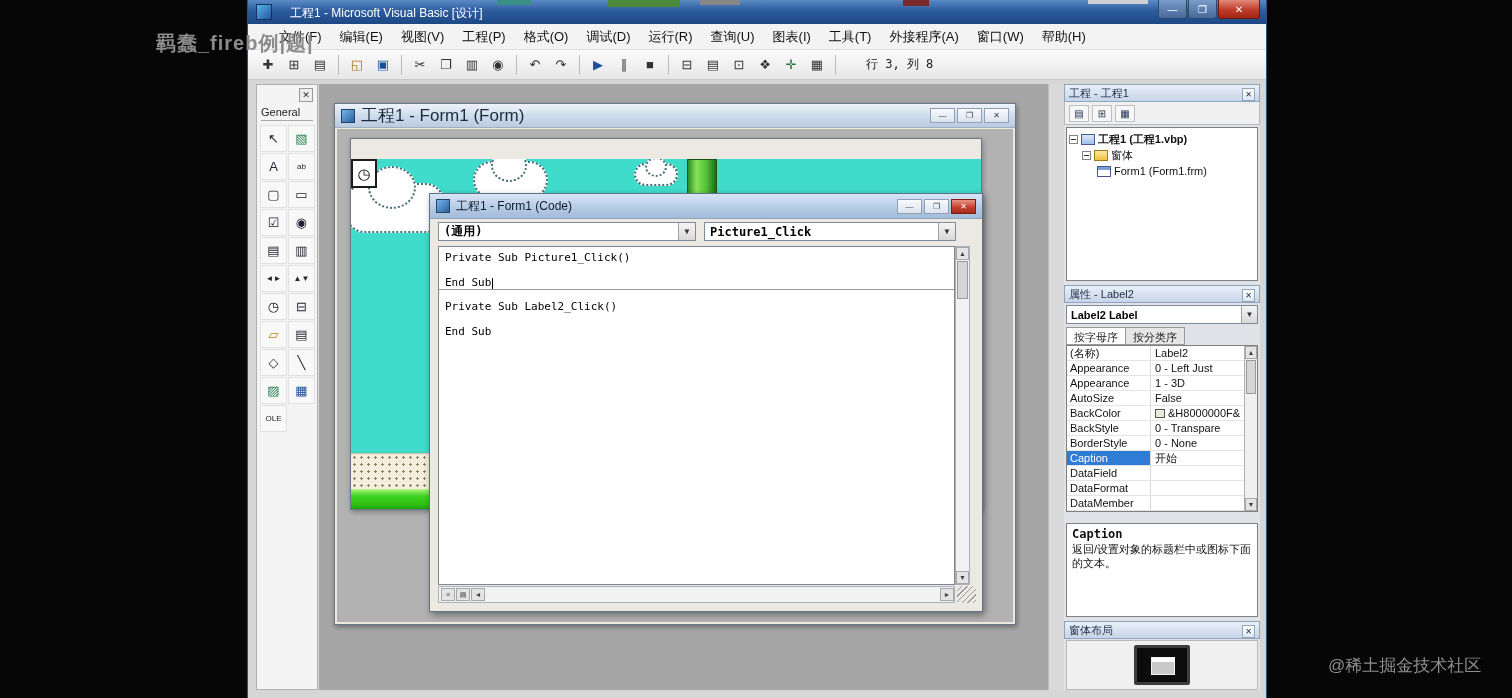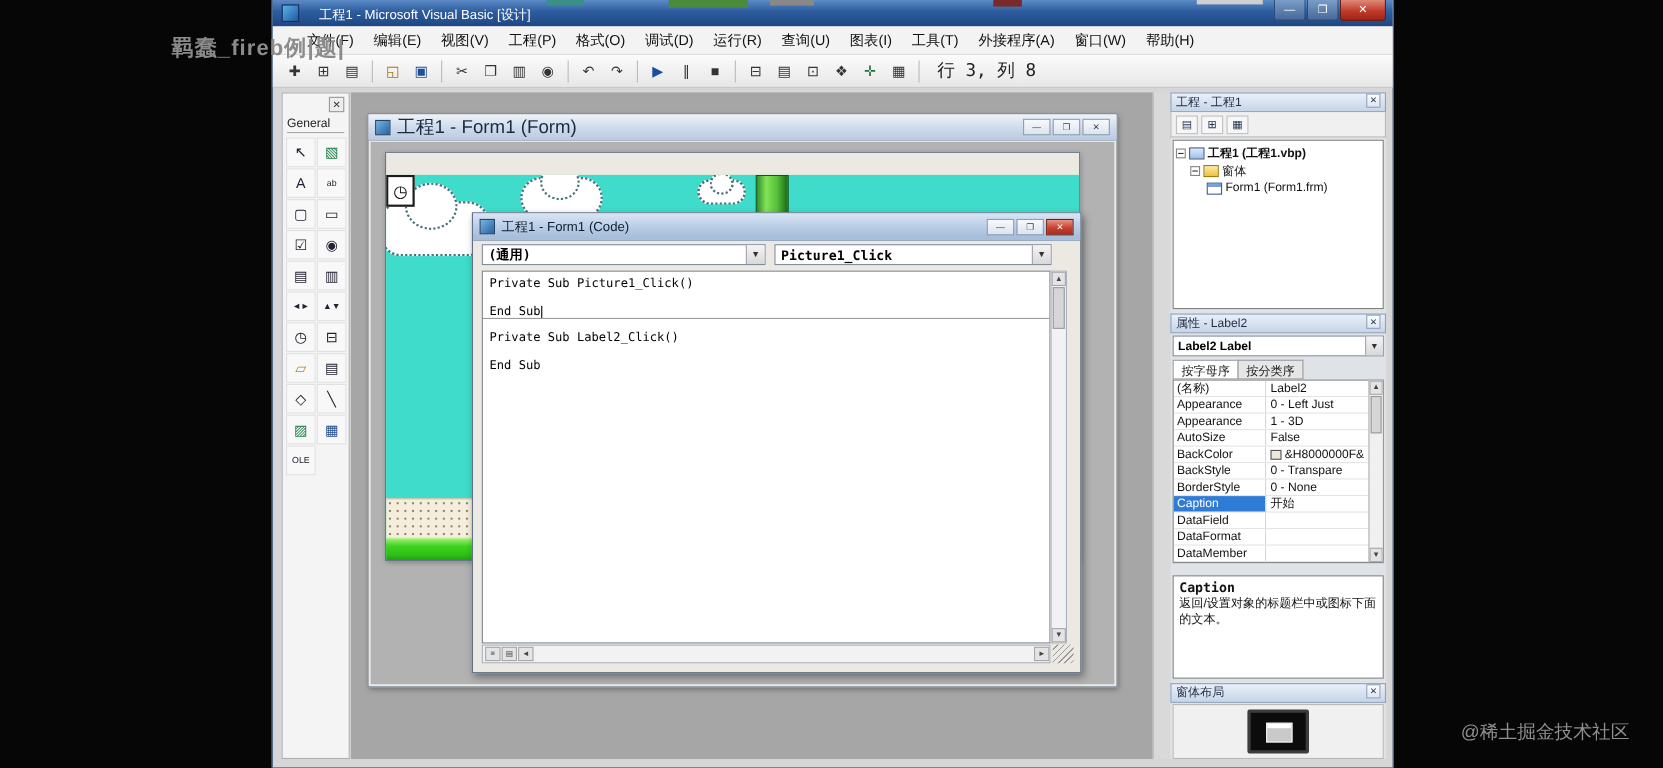--- a/index.html
+++ b/index.html
@@ -21,21 +21,21 @@
   .wb{width:29px;height:19px;display:flex;align-items:center;justify-content:center;font-size:10px;color:#fff;background:linear-gradient(#7a9cc8,#47689a);border:1px solid #2c4a74;border-top:none;border-radius:0 0 3px 3px;margin-left:1px;}
   .wb.close{width:42px;background:linear-gradient(#e08a7a,#c23b2a 55%,#a02415);border-color:#6e1a0e;}
 
   .menubar{left:0;top:24px;width:100%;height:26px;background:#f3f3f3;border-bottom:1px solid #dcdcdc;display:flex;align-items:flex-end;padding-left:22px;font-size:13px;color:#111;}
   .mi{padding:3px 9px;white-space:nowrap;}
 
   .toolbar{left:0;top:50px;width:100%;height:30px;background:linear-gradient(#fbfbfb,#e7e7e7);border-bottom:1px solid #c9c9c9;display:flex;align-items:center;padding-left:8px;gap:2px;}
   .tb{width:24px;height:24px;display:flex;align-items:center;justify-content:center;font-size:13px;color:#333;border:1px solid transparent;}
   .tb.blue{color:#1b4f9c;} .tb.amber{color:#a87414;} .tb.green{color:#20713a;}
   .tbsep{width:1px;height:20px;background:#bbb;margin:0 4px;}
-  .tbpos{font-size:16px;color:#222;margin-left:10px;font-family:"DejaVu Sans Mono",monospace;white-space:nowrap;}
+  .tbpos{font-size:12px;color:#222;margin-left:24px;font-family:"DejaVu Sans Mono",monospace;white-space:nowrap;}
 
   
   .toolbox{left:8px;top:84px;width:62px;height:606px;background:#f4f4f4;border:1px solid #b0b0b0;}
   .tbx-close{right:4px;top:3px;width:14px;height:14px;border:1px solid #999;background:#ededed;font-size:9px;line-height:12px;text-align:center;color:#333;}
   .tbx-tab{left:4px;top:21px;width:52px;font-size:11px;color:#222;border-bottom:1px solid #a8a8a8;padding-bottom:2px;}
   .tgrid{left:3px;top:40px;width:56px;display:flex;flex-wrap:wrap;gap:1px;}
   .tool{width:27px;height:27px;display:flex;align-items:center;justify-content:center;font-size:13px;color:#223;background:#f8f8f8;border:1px solid #e1e1e1;}
   .tool.sm{font-size:8px;letter-spacing:0;} .tool.grn{color:#1e7d46;} .tool.yel{color:#b8860b;} .tool.blu{color:#23508f;}
 
   
@@ -74,21 +74,21 @@
   .vscroll{position:absolute;left:525px;top:52px;width:15px;height:339px;background:#f2f2f2;border:1px solid #a9b2bc;}
   .sb{position:absolute;left:0;width:13px;height:13px;background:#e4e4e4;border:1px solid #a8a8a8;font-size:7px;text-align:center;line-height:11px;color:#444;}
   .vthumb{position:absolute;left:1px;top:14px;width:11px;height:38px;background:#d6d6d6;border:1px solid #999;}
   .hbar{position:absolute;left:8px;top:392px;width:517px;height:17px;background:#f2f2f2;border:1px solid #a9b2bc;display:flex;align-items:center;padding-left:1px;}
   .hb{width:14px;height:13px;background:#e4e4e4;border:1px solid #a8a8a8;font-size:7px;text-align:center;line-height:11px;color:#444;margin-left:1px;flex:none;}
   .htrack{flex:1;}
   .grip{position:absolute;left:527px;top:392px;width:19px;height:17px;background:repeating-linear-gradient(135deg,#ece9e2 0 3px,#9a9a9a 3px 4px);}
 
   
   .rightpanel{left:816px;top:84px;width:196px;height:606px;background:#dfe3e8;}
-  .phead{position:absolute;left:0;width:196px;height:18px;background:linear-gradient(#e9f0f9,#c6d5e8);border:1px solid #90a4bd;font-size:11px;color:#1d2c45;display:flex;align-items:flex-start;padding:0 4px;}
+  .phead{position:absolute;left:0;width:196px;height:18px;background:linear-gradient(#e9f0f9,#c6d5e8);border:1px solid #90a4bd;font-size:11px;color:#1d2c45;display:flex;align-items:flex-end;padding:0 4px;}
   .phx{margin-left:auto;width:13px;height:13px;border:1px solid #93a5bd;background:linear-gradient(#fff,#dde6f0);font-size:8px;line-height:11px;text-align:center;color:#234;}
   .ptool{position:absolute;left:0;top:18px;width:196px;height:23px;background:#f0f0f0;border:1px solid #b9b9b9;border-top:none;display:flex;align-items:center;gap:3px;padding-left:4px;}
   .ptb{width:20px;height:17px;border:1px solid #bfbfbf;background:#f7f7f7;font-size:10px;text-align:center;line-height:15px;color:#235;}
   .tree{position:absolute;left:2px;top:43px;width:192px;height:154px;background:#fff;border:1px solid #808080;font-size:11px;color:#111;padding:3px 2px;}
   .trow{display:flex;align-items:center;height:16px;gap:3px;white-space:nowrap;}
   .trow.b{font-weight:bold;}
   .exp{width:9px;height:9px;border:1px solid #848484;background:#fff;position:relative;flex:none;}
   .exp::before{content:"";position:absolute;left:1px;right:1px;top:3px;height:1px;background:#333;}
   .nico{width:14px;height:11px;border:1px solid #44598a;background:linear-gradient(#dce9fb,#9fc0e8);flex:none;}
   .nico.folder{background:linear-gradient(#ffe9a0,#edc341);border-color:#9c7c18;}

